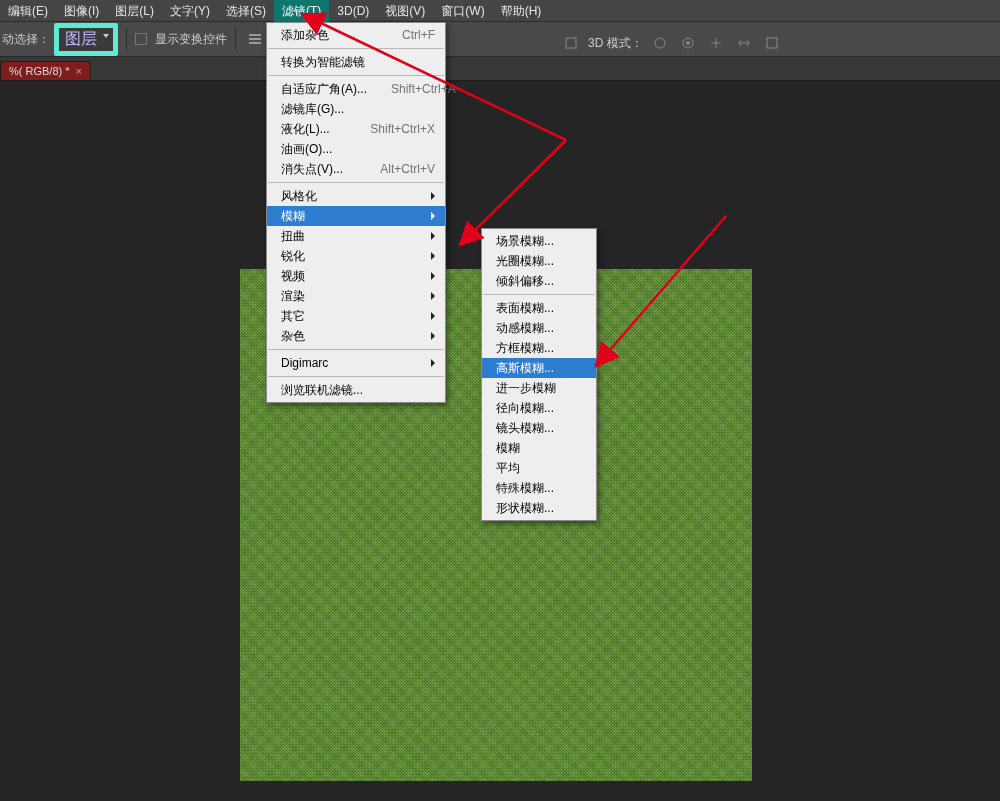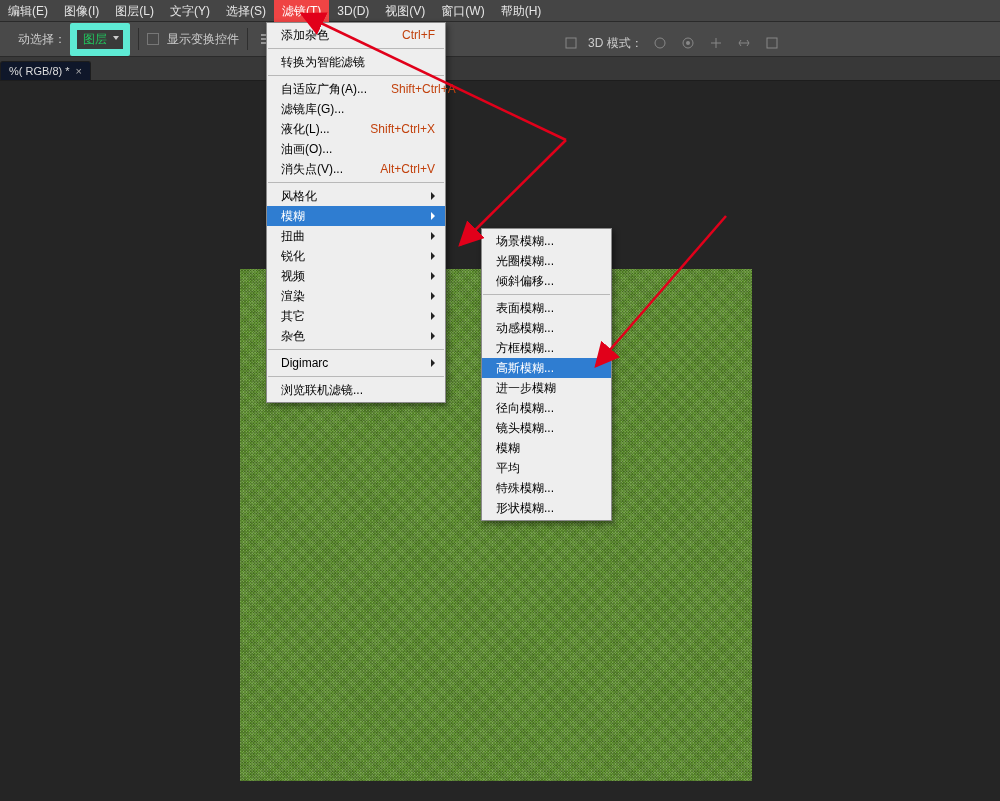--- a/index.html
+++ b/index.html
@@ -19,56 +19,56 @@
     align-items: center;
     padding: 0 0px;
     border-bottom: 1px solid #2a2a2a;
   }
   .menubar .m-item {
     padding: 0 8px;
     line-height: 22px;
     cursor: default;
     color: #e6e6e6;
   }
-  .menubar .m-item.active { background: #ef4444; color:#fff; }
+  .menubar .m-item.active { background: #0f766e; color:#fff; }
   .toolbar {
     height: 35px;
     background: #494949;
     border-bottom: 1px solid #2a2a2a;
     display: flex;
     align-items: center;
-    padding-left: 18px;
+    padding-left: 2px;
     gap: 4px;
     color: #ccc;
     position: relative;
   }
   .toolbar .lbl { font-size: 12px; }
   .toolbar .select {
-    background: #3a3a3a; border: 7px solid #5eead4;
+    background: #3a3a3a; border: 5px solid #5eead4;
     padding: 1px 16px 1px 6px; border-radius: 2px;
     position: relative;
-    color: #22c55e; font-size:12px;
+    color: #c4b5fd; font-size:16px;
   }
   .toolbar .select::after {
     content: ""; position: absolute; right:4px; top:6px;
     border:3px solid transparent; border-top:4px solid #ccc;
   }
   .toolbar .divider { width:1px; height:22px; background:#2e2e2e; margin:0 4px; }
   .toolbar .chk {
     width:12px;height:12px;border:1px solid #777;display:inline-block;margin-right:4px;vertical-align:-2px;
   }
   .toolbar .iconbtn { width:22px; height:22px; display:flex; align-items:center; justify-content:center; color:#aaa; }
   .tabbar {
     height: 24px;
     background: #383838;
     display:flex; align-items:flex-end;
     padding-left:0; border-bottom:1px solid #1d1d1d;
   }
   .doc-tab {
-    background: #0f172a; border:1px solid #1d1d1d; border-bottom:none;
+    background: #7f1d1d; border:1px solid #1d1d1d; border-bottom:none;
     padding: 3px 8px; font-size:11px; color:#ddd;
     display:flex; align-items:center; gap:6px;
     border-radius: 3px 3px 0 0;
   }
   .doc-tab .close { color:#aaa; font-size:11px; }
   .canvas-area {
     position: absolute; top: 81px; left:0; right:0; bottom:0;
     background: #252525;
   }
   .green-doc {
@@ -95,30 +95,30 @@
     font-size:12px;
     padding:2px 0;
   }
   .menu .mi {
     padding: 2px 10px 2px 14px;
     display:flex; align-items:center;
     height:20px;
     white-space:nowrap;
     position:relative;
   }
-  .menu .mi .shortcut { margin-left:auto; padding-left:24px; color:#c2410c; }
+  .menu .mi .shortcut { margin-left:auto; padding-left:24px; color:#737373; }
   .menu .mi.has-sub::after {
     content:""; position:absolute; right:6px; top:6px;
     border:4px solid transparent; border-left:4px solid #222;
   }
   .menu .mi.selected { background:#2f7dd1; color:#fff; }
   .menu .mi.selected::after { border-left-color:#fff; }
   .menu .sep { height:1px; background:#b8b8b8; margin:3px 1px; }
   .menu1 { left:266px; top:22px; width:180px; }
-  .menu2 { left:481px; top:228px; width:131px; }
+  .menu2 { left:481px; top:228px; width:116px; }
   
   .overlay-svg { position:absolute; inset:0; pointer-events:none; }
 </style>
 </head>
 <body>
 
 <div class="menubar">
   <div class="m-item">编辑(E)</div>
   <div class="m-item">图像(I)</div>
   <div class="m-item">图层(L)</div>

